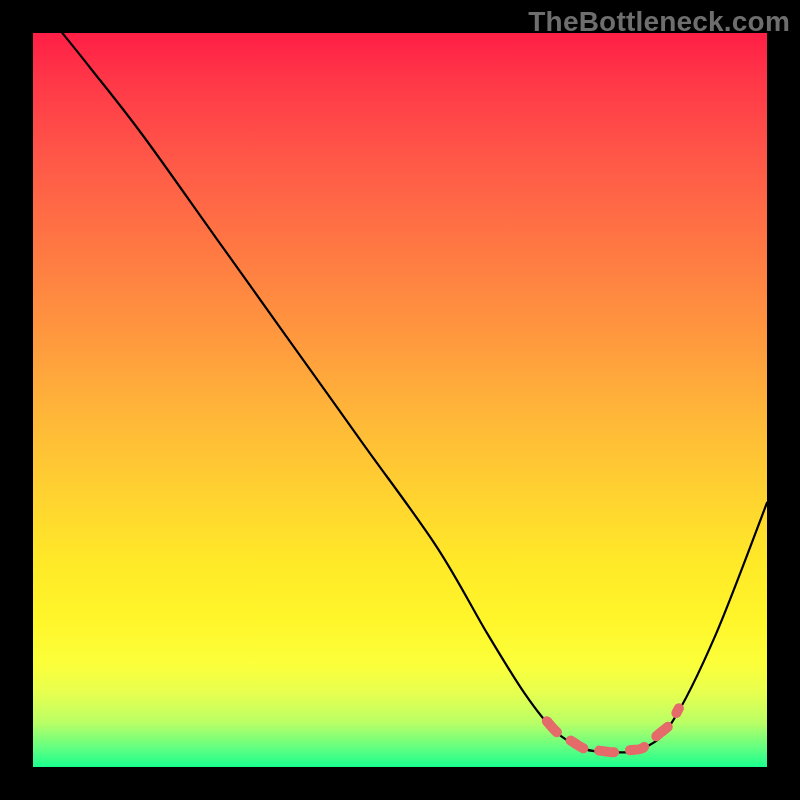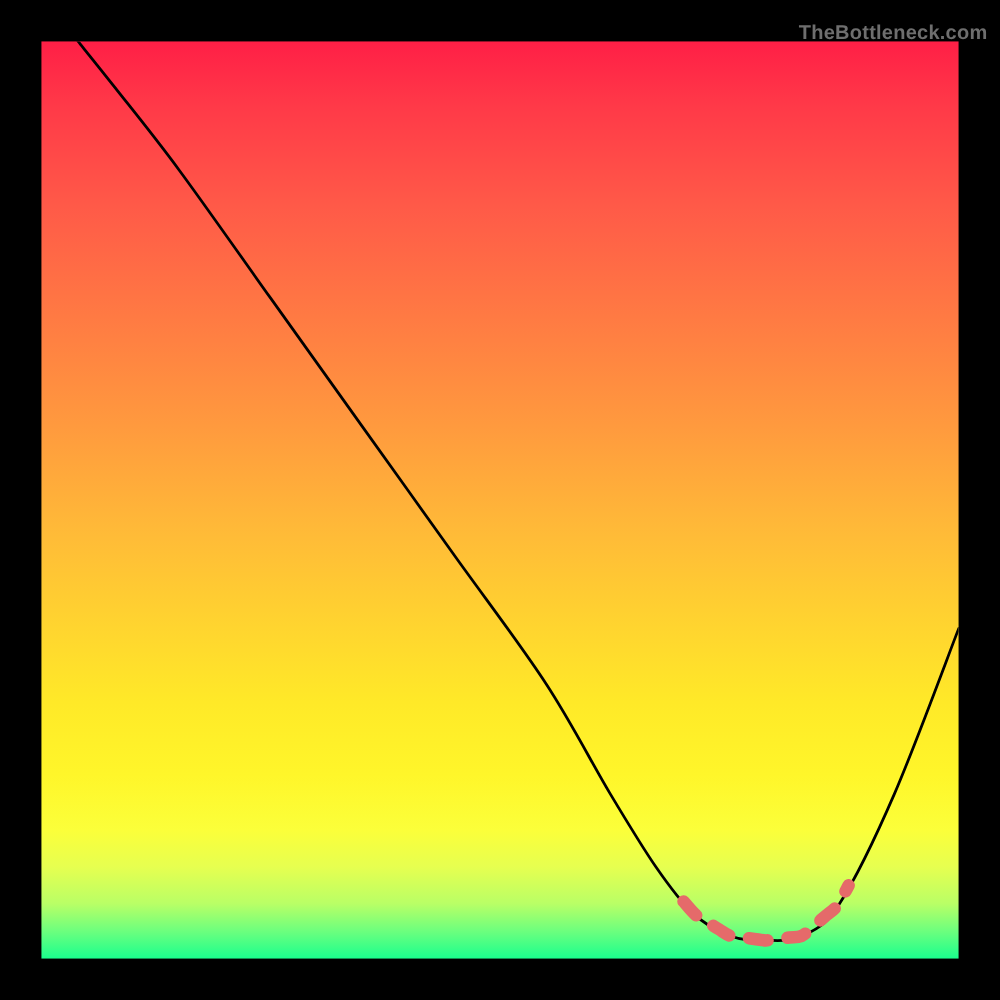--- a/index.html
+++ b/index.html
@@ -4,25 +4,24 @@
 <style>
   * { margin: 0; padding: 0; box-sizing: border-box; }
   html, body { width: 800px; height: 800px; overflow: hidden; background: #000; }
   .frame { position: relative; width: 800px; height: 800px; background: #000; }
   .watermark {
     position: absolute;
     top: 6px;
     right: 10px;
     color: #6e6e6e;
     font-family: Arial, Helvetica, sans-serif;
-    font-size: 16px;
+    font-size: 28px;
     font-weight: bold;
     letter-spacing: 0.2px;
     z-index: 5;
-    margin-top: 12px;
   }
   .plot-area {
     position: absolute;
     left: 33px;
     top: 33px;
     width: 734px;
     height: 734px;
     overflow: hidden;
     z-index: 1;
   }

